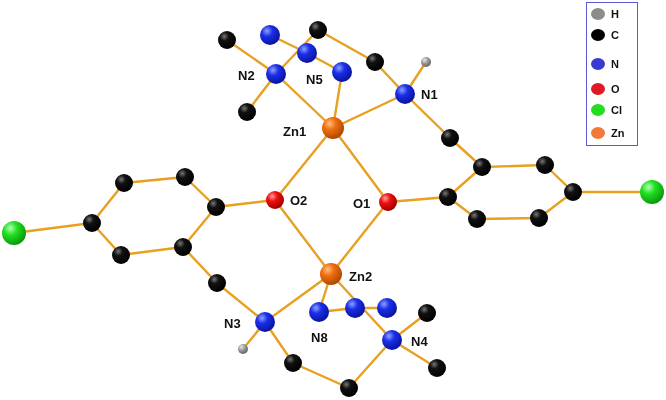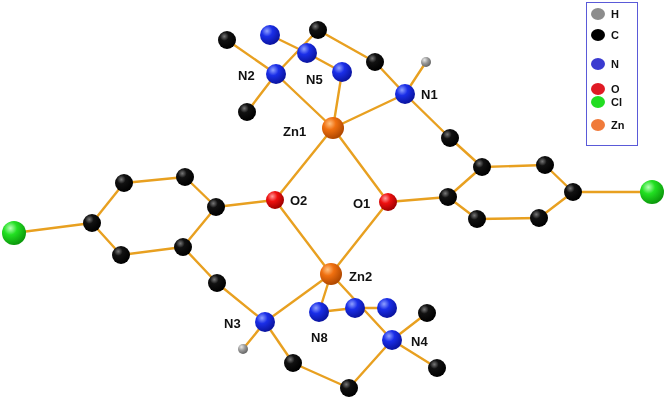--- a/index.html
+++ b/index.html
@@ -179,21 +179,21 @@
     <span class="legend-label">C</span>
   </div>
   <div class="legend-row" style="top:54px">
     <span class="legend-dot" style="background:#3a3ad0"></span>
     <span class="legend-label">N</span>
   </div>
   <div class="legend-row" style="top:79px">
     <span class="legend-dot" style="background:#e01a24"></span>
     <span class="legend-label">O</span>
   </div>
-  <div class="legend-row" style="top:92px">
+  <div class="legend-row" style="top:100px">
     <span class="legend-dot" style="background:#22dd22"></span>
     <span class="legend-label">Cl</span>
   </div>
-  <div class="legend-row" style="top:115px">
+  <div class="legend-row" style="top:123px">
     <span class="legend-dot" style="background:#f07a3a"></span>
     <span class="legend-label">Zn</span>
   </div>
 </div>
 
 </body></html>

